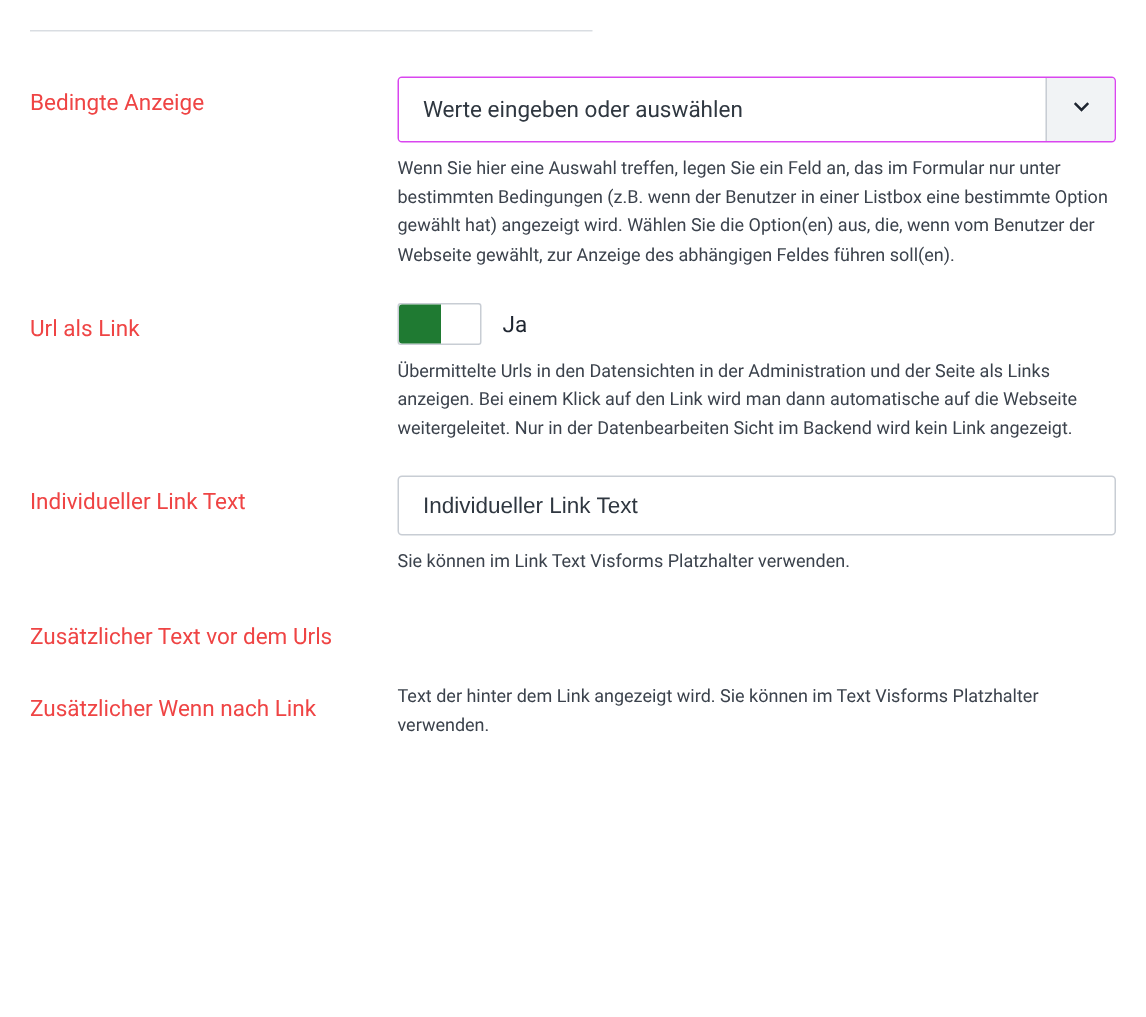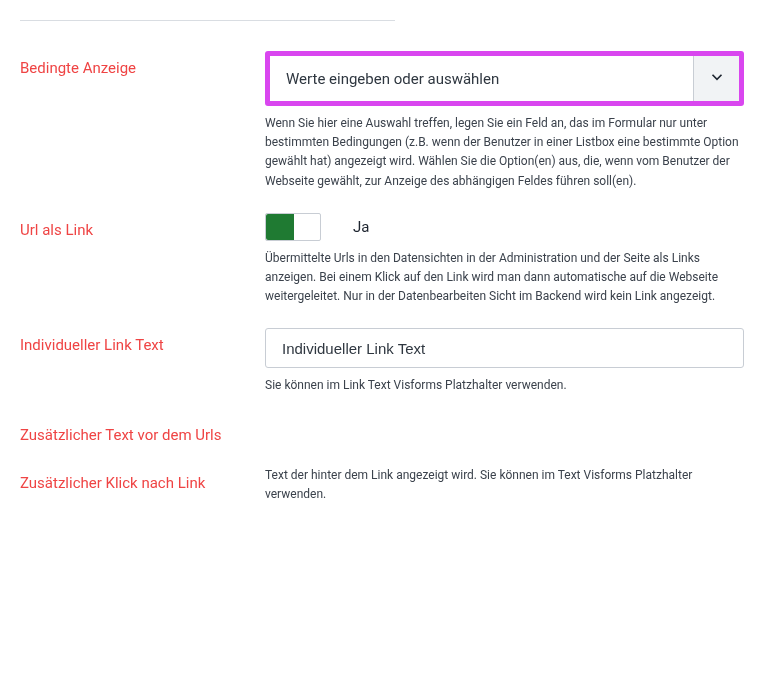--- a/index.html
+++ b/index.html
@@ -33,24 +33,24 @@
       color: #ef4444;
     }
     .input-col {
       flex: 1;
       display: flex;
       flex-direction: column;
       gap: 8px;
     }
     .select-wrap {
       display: flex;
-      border: 5px solid #d946ef;
+      border: 1px solid #d946ef;
       border-radius: 3px;
       overflow: hidden;
-      height: 55px;
+      height: 44px;
     }
     .select-body {
       flex: 1;
       padding: 10px 16px;
       background: #fff;
       display: flex;
       align-items: center;
       color: #2f3740;
     }
     .select-toggle {
@@ -70,21 +70,21 @@
       fill: none;
     }
     .helper {
       color: #3b424c;
       font-size: 12px;
       line-height: 1.6;
     }
     .toggle-row {
       display: flex;
       align-items: center;
-      gap: 32px;
+      gap: 14px;
     }
     .toggle {
       width: 56px;
       height: 28px;
       border-radius: 2px;
       background: #fff;
       padding: 0;
       position: relative;
       border: 1px solid #c8cdd4;
       cursor: pointer;
@@ -187,17 +187,17 @@
     </div>
     <div class="helper">Sie können im Link Text Visforms Platzhalter verwenden.</div>
   </div>
 </div>
 
 <div class="form-row">
   <div class="label-col">Zusätzlicher Text vor dem Urls</div>
 </div>
 
 <div class="form-row">
-  <div class="label-col">Zusätzlicher Klick nach Link</div>
+  <div class="label-col">Zusätzlicher Wenn nach Link</div>
   <div class="input-col">
     <div class="helper">Text der hinter dem Link angezeigt wird. Sie können im Text Visforms Platzhalter verwenden.</div>
   </div>
 </div>
 
 </body></html>

